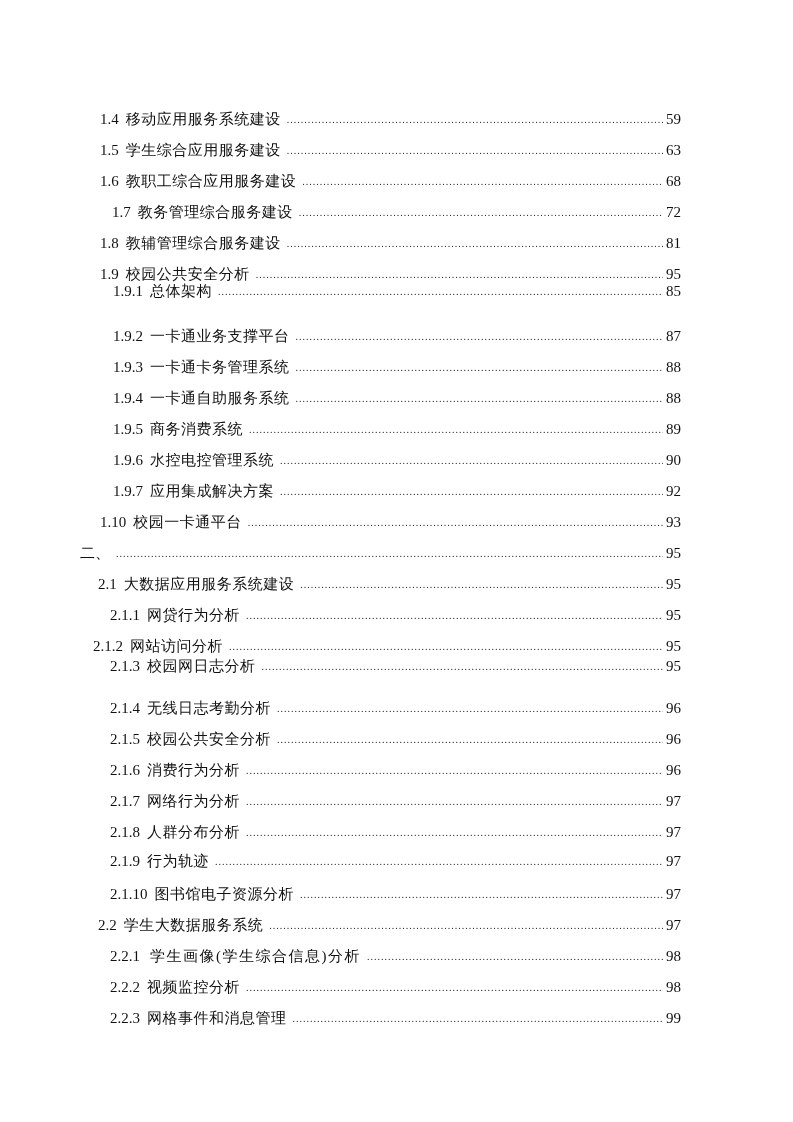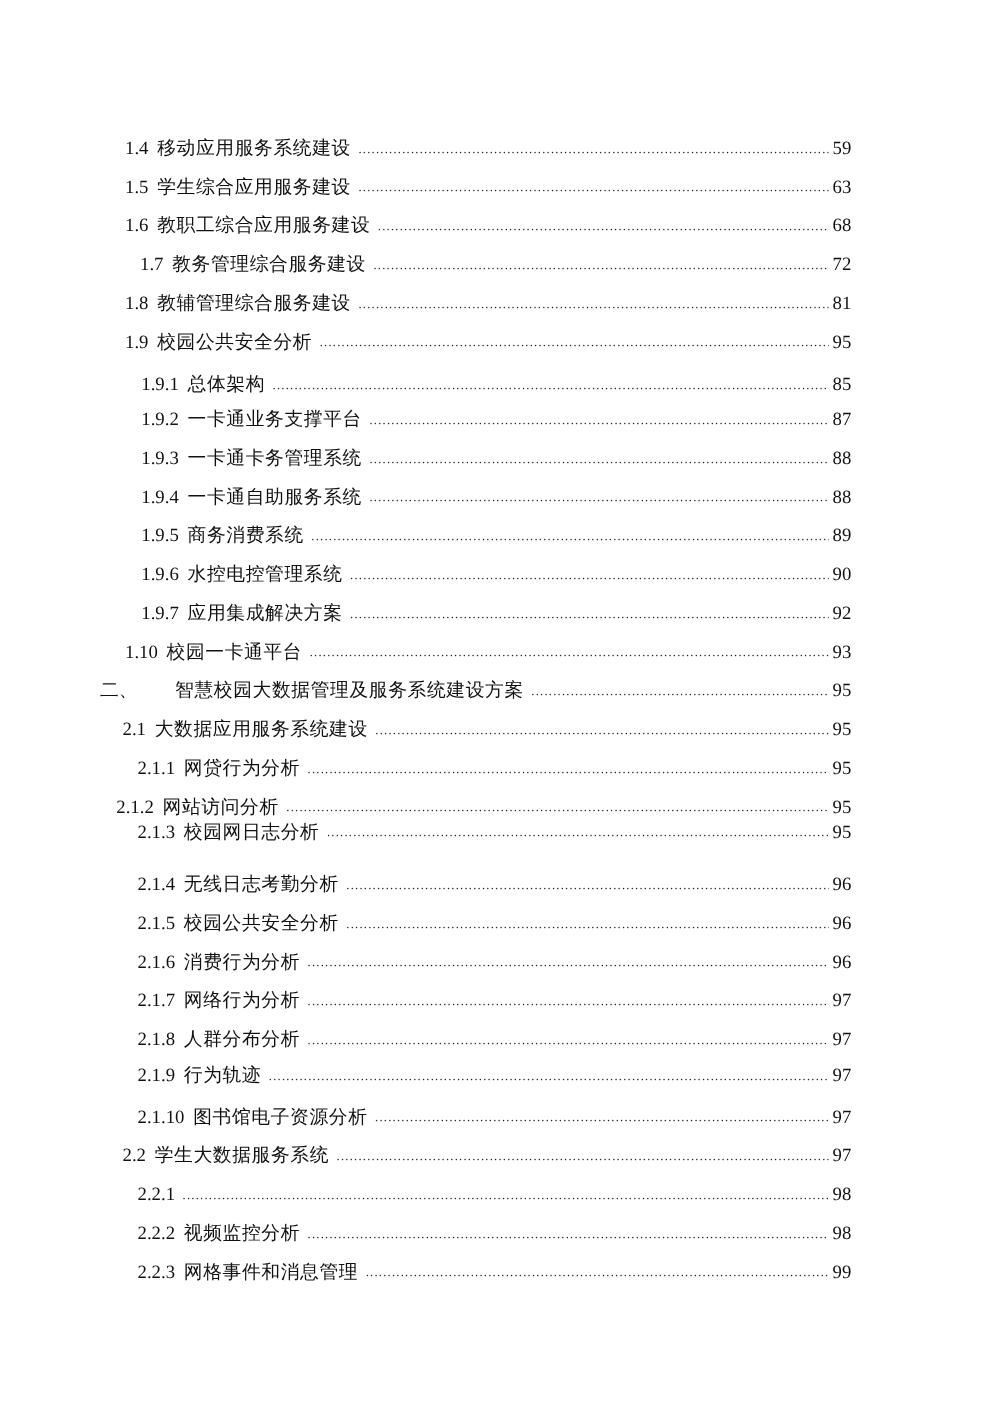--- a/index.html
+++ b/index.html
@@ -91,21 +91,21 @@
     <span class="toc-title">教辅管理综合服务建设</span>
     <span class="toc-leader"></span>
     <span class="toc-page">81</span>
   </div>
   <div class="toc-row" style="top:264px;left:100px">
     <span class="toc-num">1.9</span>
     <span class="toc-title">校园公共安全分析</span>
     <span class="toc-leader"></span>
     <span class="toc-page">95</span>
   </div>
-  <div class="toc-row" style="top:298px;left:113px">
+  <div class="toc-row" style="top:281px;left:113px">
     <span class="toc-num">1.9.1</span>
     <span class="toc-title">总体架构</span>
     <span class="toc-leader"></span>
     <span class="toc-page">85</span>
   </div>
   <div class="toc-row" style="top:326px;left:113px">
     <span class="toc-num">1.9.2</span>
     <span class="toc-title">一卡通业务支撑平台</span>
     <span class="toc-leader"></span>
     <span class="toc-page">87</span>
@@ -141,21 +141,20 @@
     <span class="toc-page">92</span>
   </div>
   <div class="toc-row" style="top:512px;left:100px">
     <span class="toc-num">1.10</span>
     <span class="toc-title">校园一卡通平台</span>
     <span class="toc-leader"></span>
     <span class="toc-page">93</span>
   </div>
   <div class="toc-row lvl-0" style="top:543px;left:80px">
     <span class="toc-num">二、</span>
-    <span class="toc-title">智慧校园大数据管理及服务系统建设方案</span>
     <span class="toc-leader"></span>
     <span class="toc-page">95</span>
   </div>
   <div class="toc-row" style="top:574px;left:98px">
     <span class="toc-num">2.1</span>
     <span class="toc-title">大数据应用服务系统建设</span>
     <span class="toc-leader"></span>
     <span class="toc-page">95</span>
   </div>
   <div class="toc-row" style="top:605px;left:110px">
@@ -219,20 +218,21 @@
     <span class="toc-page">97</span>
   </div>
   <div class="toc-row" style="top:915px;left:98px">
     <span class="toc-num">2.2</span>
     <span class="toc-title">学生大数据服务系统</span>
     <span class="toc-leader"></span>
     <span class="toc-page">97</span>
   </div>
   <div class="toc-row" style="top:946px;left:110px">
     <span class="toc-num">2.2.1</span>
+    <span class="toc-title" style="margin-left:10px;letter-spacing:1.5px">学生画像(学生综合信息)分析</span>
     <span class="toc-leader"></span>
     <span class="toc-page">98</span>
   </div>
   <div class="toc-row" style="top:977px;left:110px">
     <span class="toc-num">2.2.2</span>
     <span class="toc-title">视频监控分析</span>
     <span class="toc-leader"></span>
     <span class="toc-page">98</span>
   </div>
   <div class="toc-row" style="top:1008px;left:110px">

